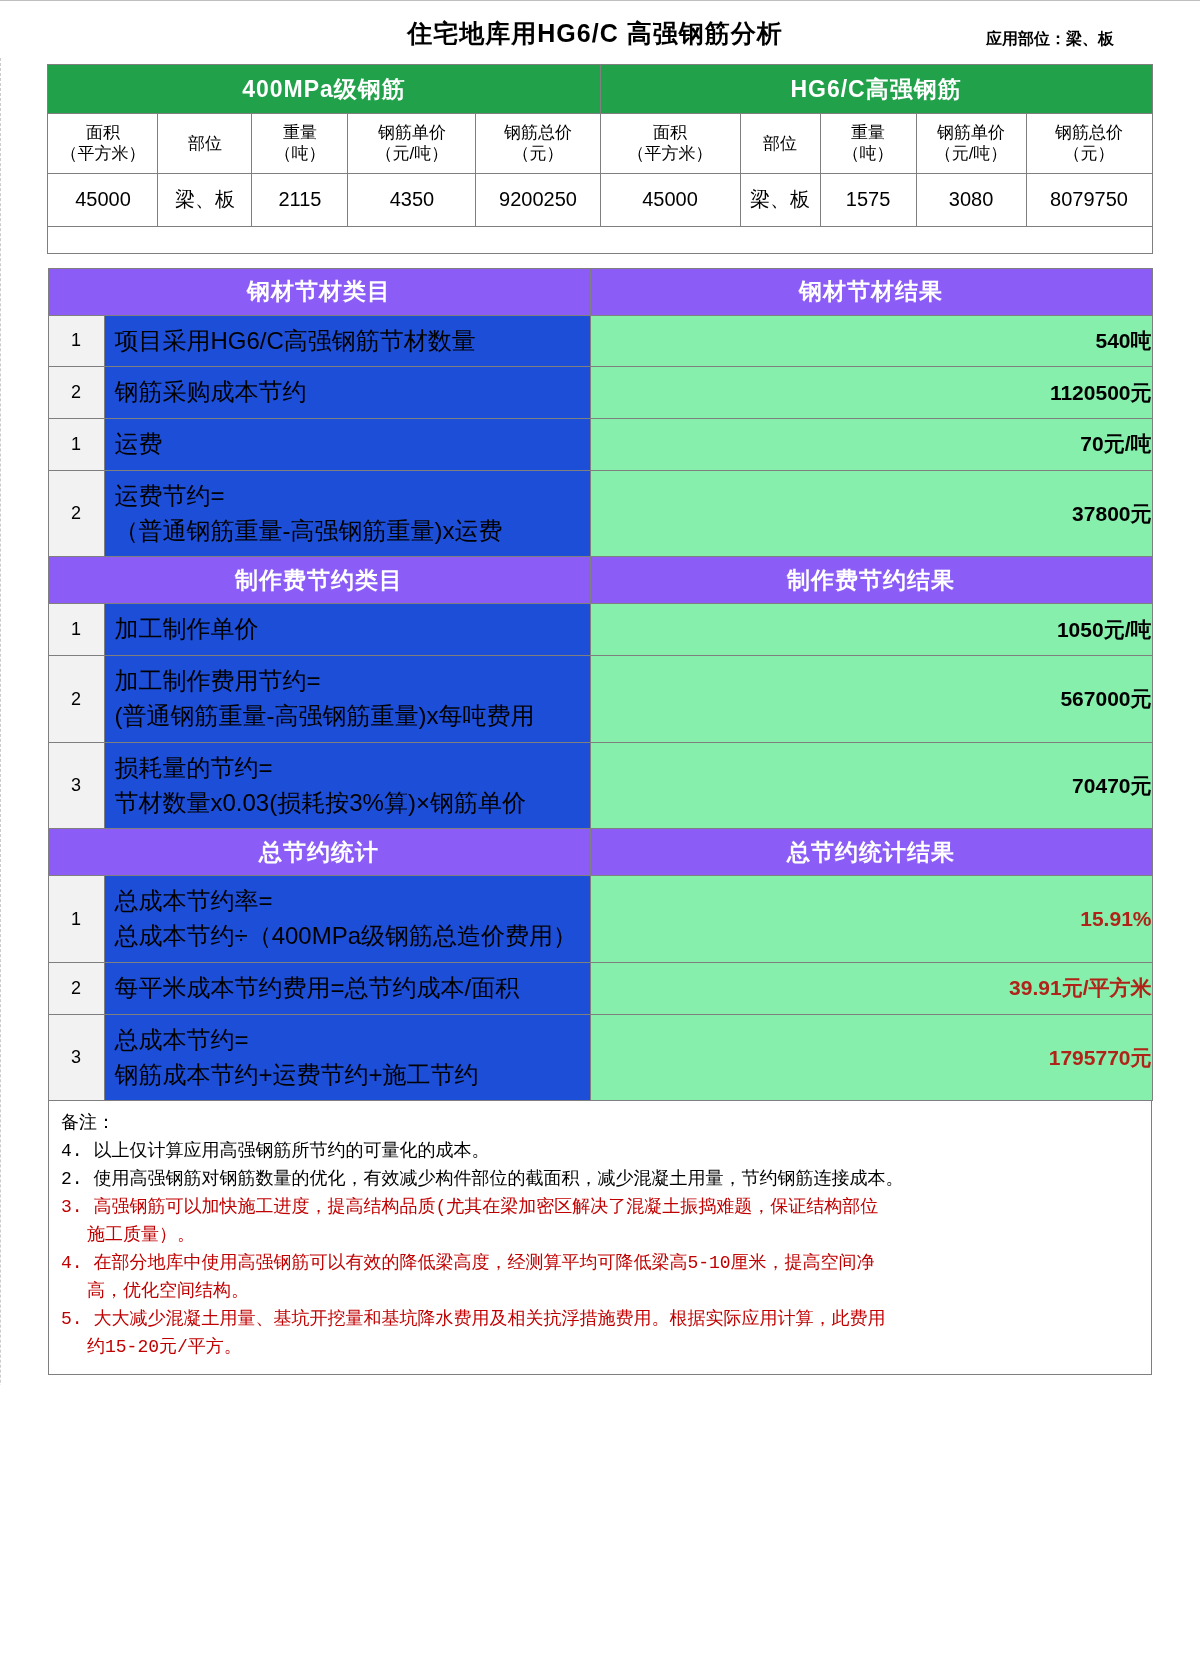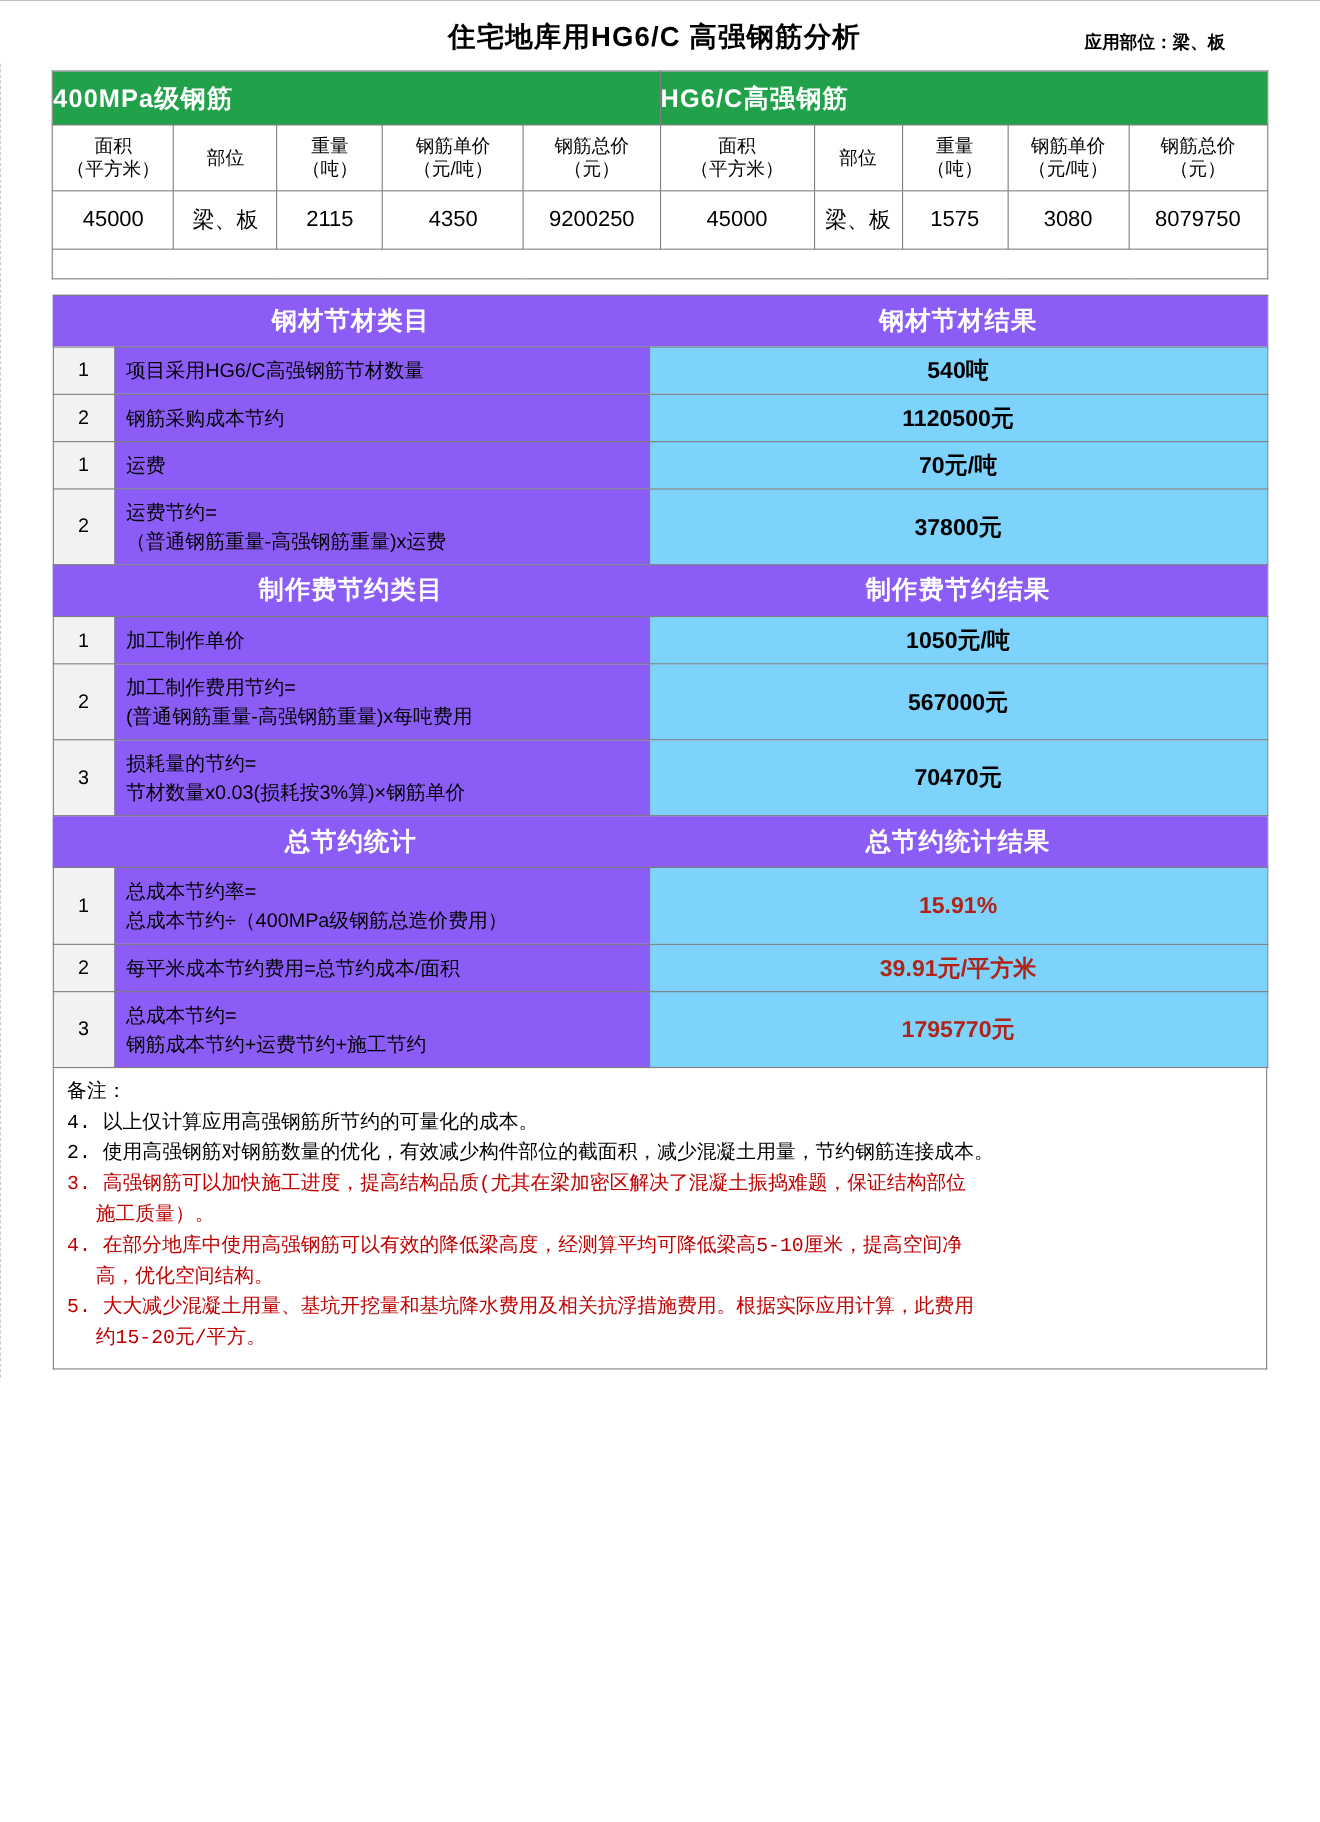--- a/index.html
+++ b/index.html
@@ -44,20 +44,21 @@
     white-space:nowrap;
   }
 
   table{border-collapse:collapse;width:1104px;margin:0 auto;table-layout:fixed;}
   td,th{border:1px solid #7f7f7f;padding:0;}
 
   .grn{
     background:#22a14b;
     color:#ffffff;
     font-weight:bold;
+    text-align:center;
     font-size:23px;
     height:48px;
     letter-spacing:1px;
   }
   .hdr-cell{
     text-align:center;
     font-size:17px;
     line-height:1.25;
     padding:8px 2px;
     background:#ffffff;
@@ -71,24 +72,24 @@
   }
   .gap-row td{border-left:1px solid #7f7f7f;border-right:1px solid #7f7f7f;border-top:1px solid #7f7f7f;border-bottom:1px solid #7f7f7f;height:26px;background:#fff;}
 
   
   .sec{border-collapse:collapse;width:1104px;margin:0 auto;table-layout:fixed;}
   .sec td{border:1px solid #7f7f7f;}
   .sec .num{
     width:56px;text-align:center;font-size:18px;background:#f2f2f2;
   }
   .sec .desc{
-    padding:8px 10px;font-size:18px;line-height:1.45;background:#8b5cf6;
+    padding:8px 10px;font-size:24px;line-height:1.45;background:#1d4ed8;
   }
   .sec .res{
-    text-align:center;font-size:21px;font-weight:bold;background:#7dd3fc;
+    text-align:right;font-size:21px;font-weight:bold;background:#86efac;
   }
   .sec .res.red{color:#b02318;font-size:21px;}
   .sec .hdr-green{
     background:#8b5cf6;color:#fff;font-weight:bold;text-align:center;
     font-size:23px;height:46px;letter-spacing:1px;
   }
 
   .notes{
     width:1104px;margin:0 auto;box-sizing:border-box;
     border:1px solid #7f7f7f;border-top:none;

